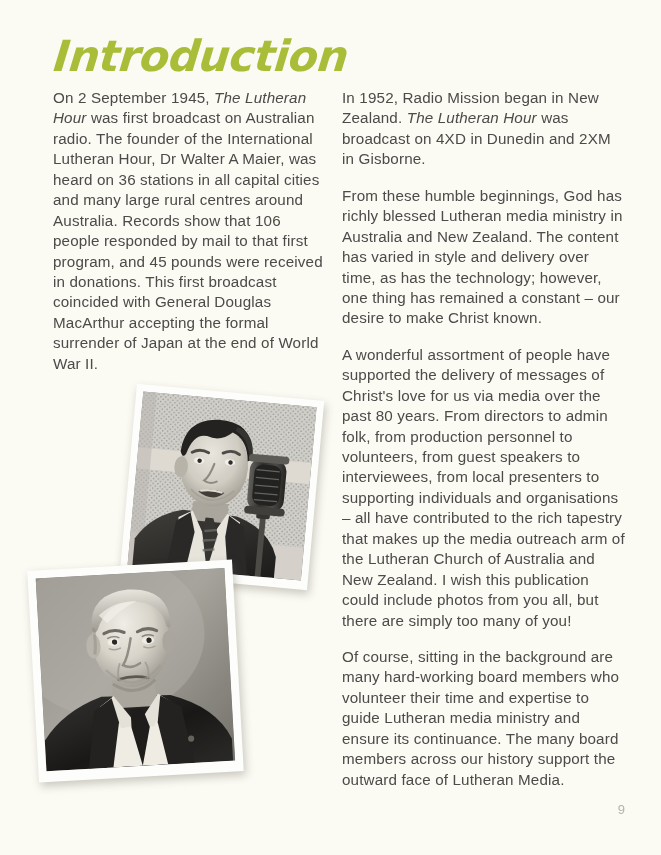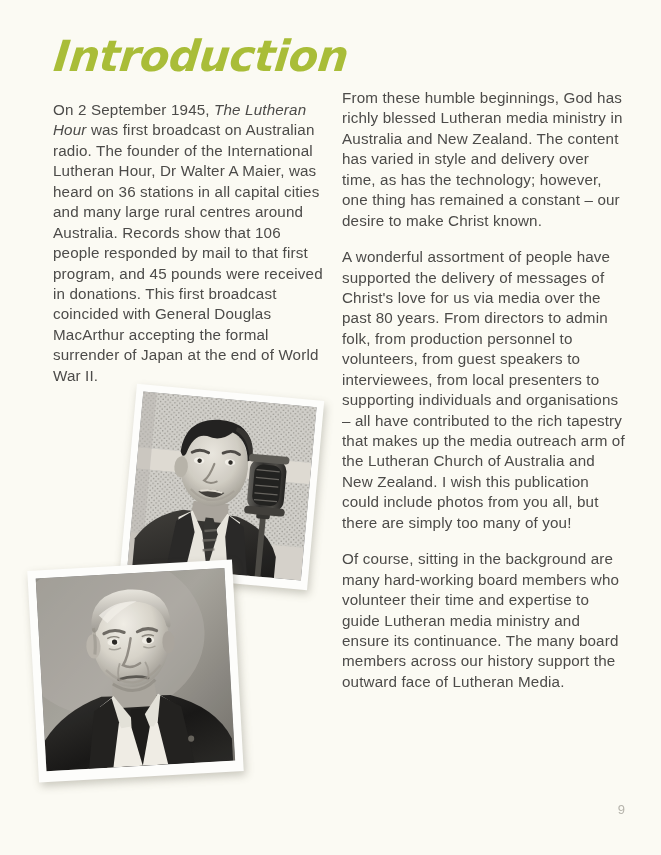--- a/index.html
+++ b/index.html
@@ -53,21 +53,20 @@
   }
   .col-right {
     left: 342px;
     width: 284px;
   }
   .col p {
     margin: 0 0 16px 0;
   }
   .col p:last-child {
     margin-bottom: 0;
-    margin-top: 12px;
   }
   .col em {
     font-style: italic;
   }
 
   
   .photo-stack {
     position: absolute;
     left: 0;
     top: 0;
@@ -135,20 +134,23 @@
 
   <h1 class="page-title">Introduction</h1>
 
   <div class="col col-left">
     <p>
       <span>On 2 September 1945, </span><em>The Lutheran Hour</em><span> was first broadcast on Australian radio. The founder of the International Lutheran Hour, Dr Walter A Maier, was heard on 36 stations in all capital cities and many large rural centres around Australia. Records show that 106 people responded by mail to that first program, and 45 pounds were received in donations. This first broadcast coincided with General Douglas MacArthur accepting the formal surrender of Japan at the end of World War II.</span>
     </p>
   </div>
 
   <div class="col col-right">
+    <p>
+      <span>In 1952, Radio Mission began in New Zealand. </span><em>The Lutheran Hour</em><span> was broadcast on 4XD in Dunedin and 2XM in Gisborne.</span>
+    </p>
     <p>
       <span>From these humble beginnings, God has richly blessed Lutheran media ministry in Australia and New Zealand. The content has varied in style and delivery over time, as has the technology; however, one thing has remained a constant – our desire to make Christ known.</span>
     </p>
     <p>
       <span>A wonderful assortment of people have supported the delivery of messages of Christ's love for us via media over the past 80 years. From directors to admin folk, from production personnel to volunteers, from guest speakers to interviewees, from local presenters to supporting individuals and organisations – all have contributed to the rich tapestry that makes up the media outreach arm of the Lutheran Church of Australia and New Zealand. I wish this publication could include photos from you all, but there are simply too many of you!</span>
     </p>
     <p>
       <span>Of course, sitting in the background are many hard-working board members who volunteer their time and expertise to guide Lutheran media ministry and ensure its continuance. The many board members across our history support the outward face of Lutheran Media.</span>
     </p>
   </div>

